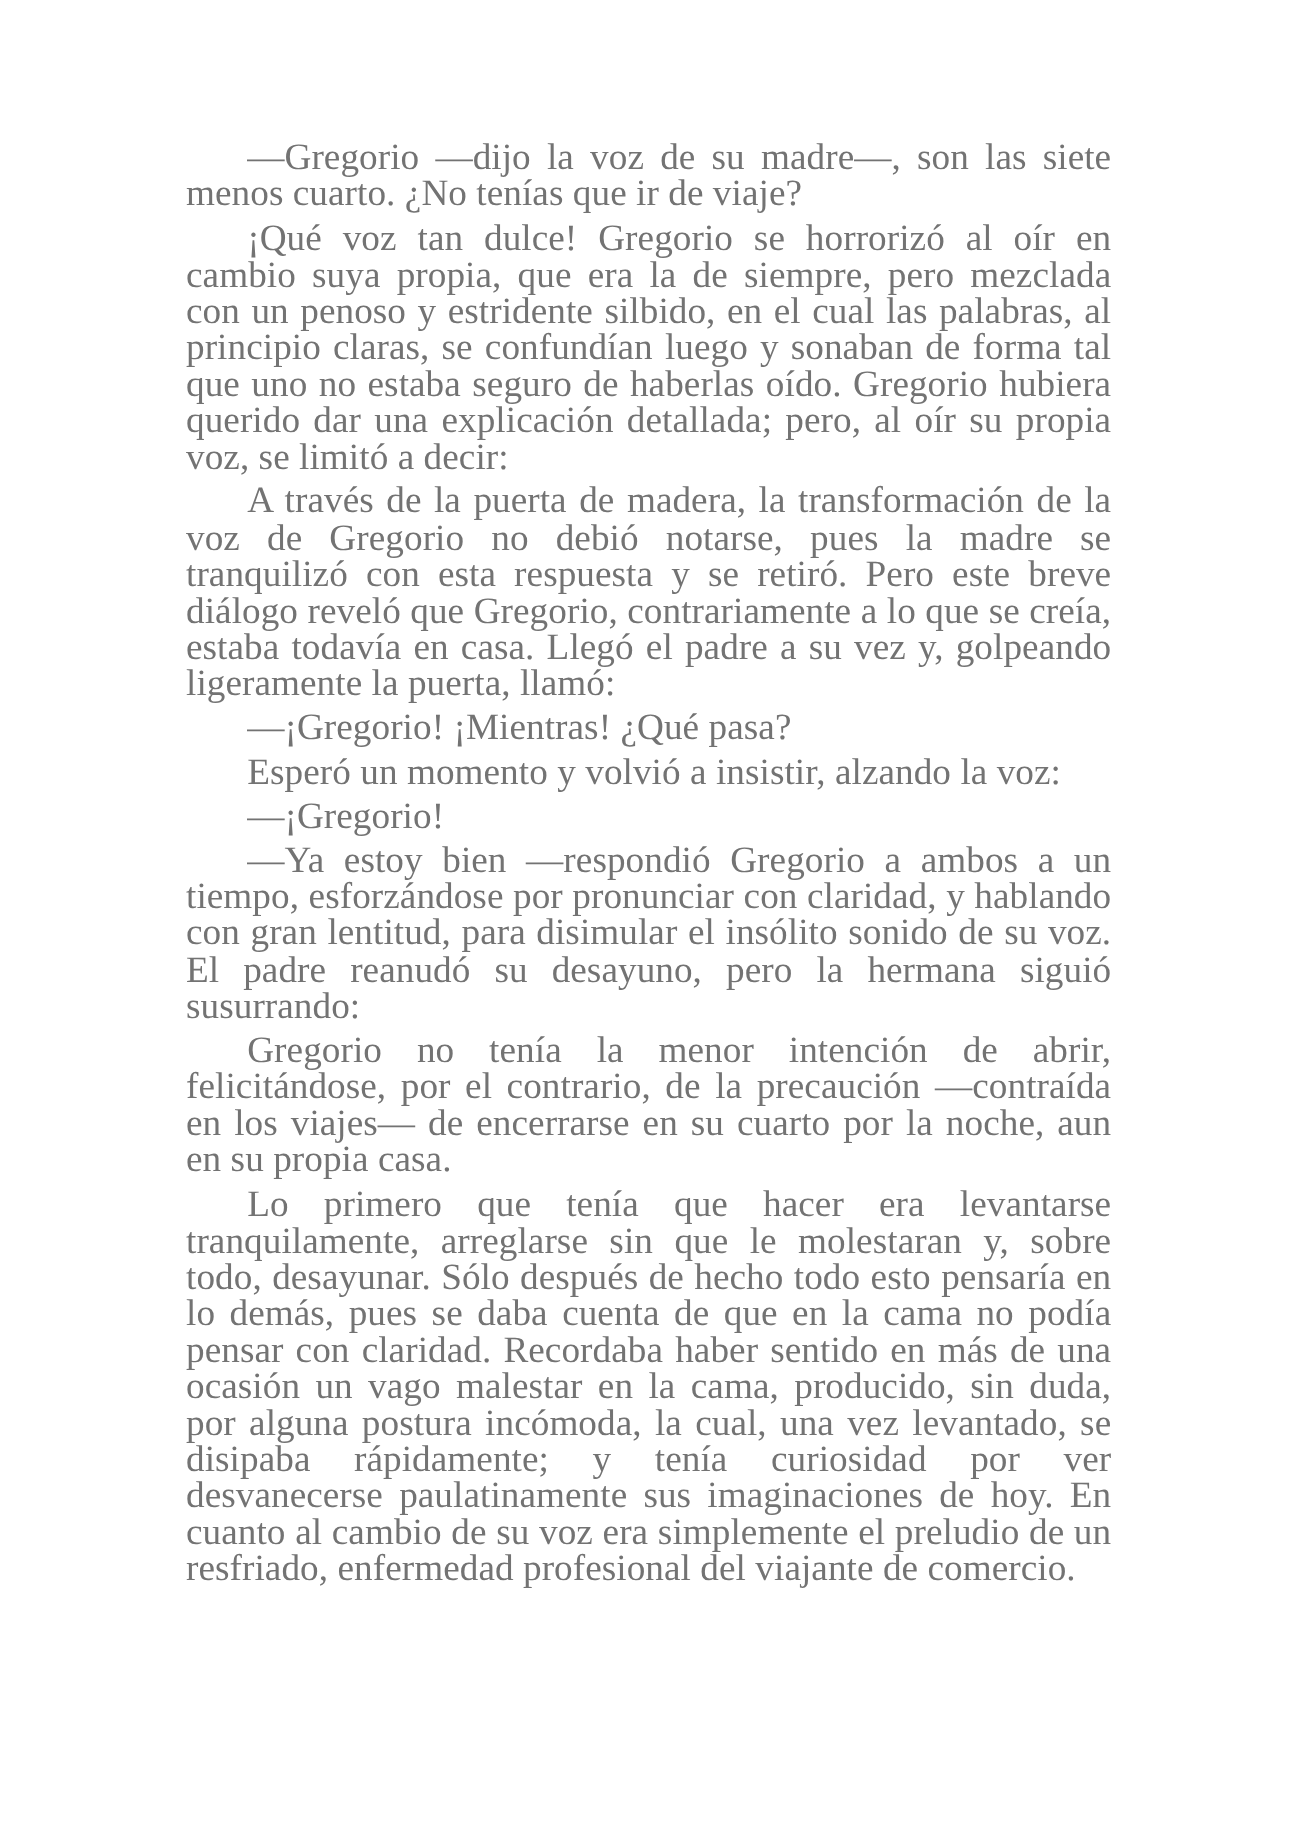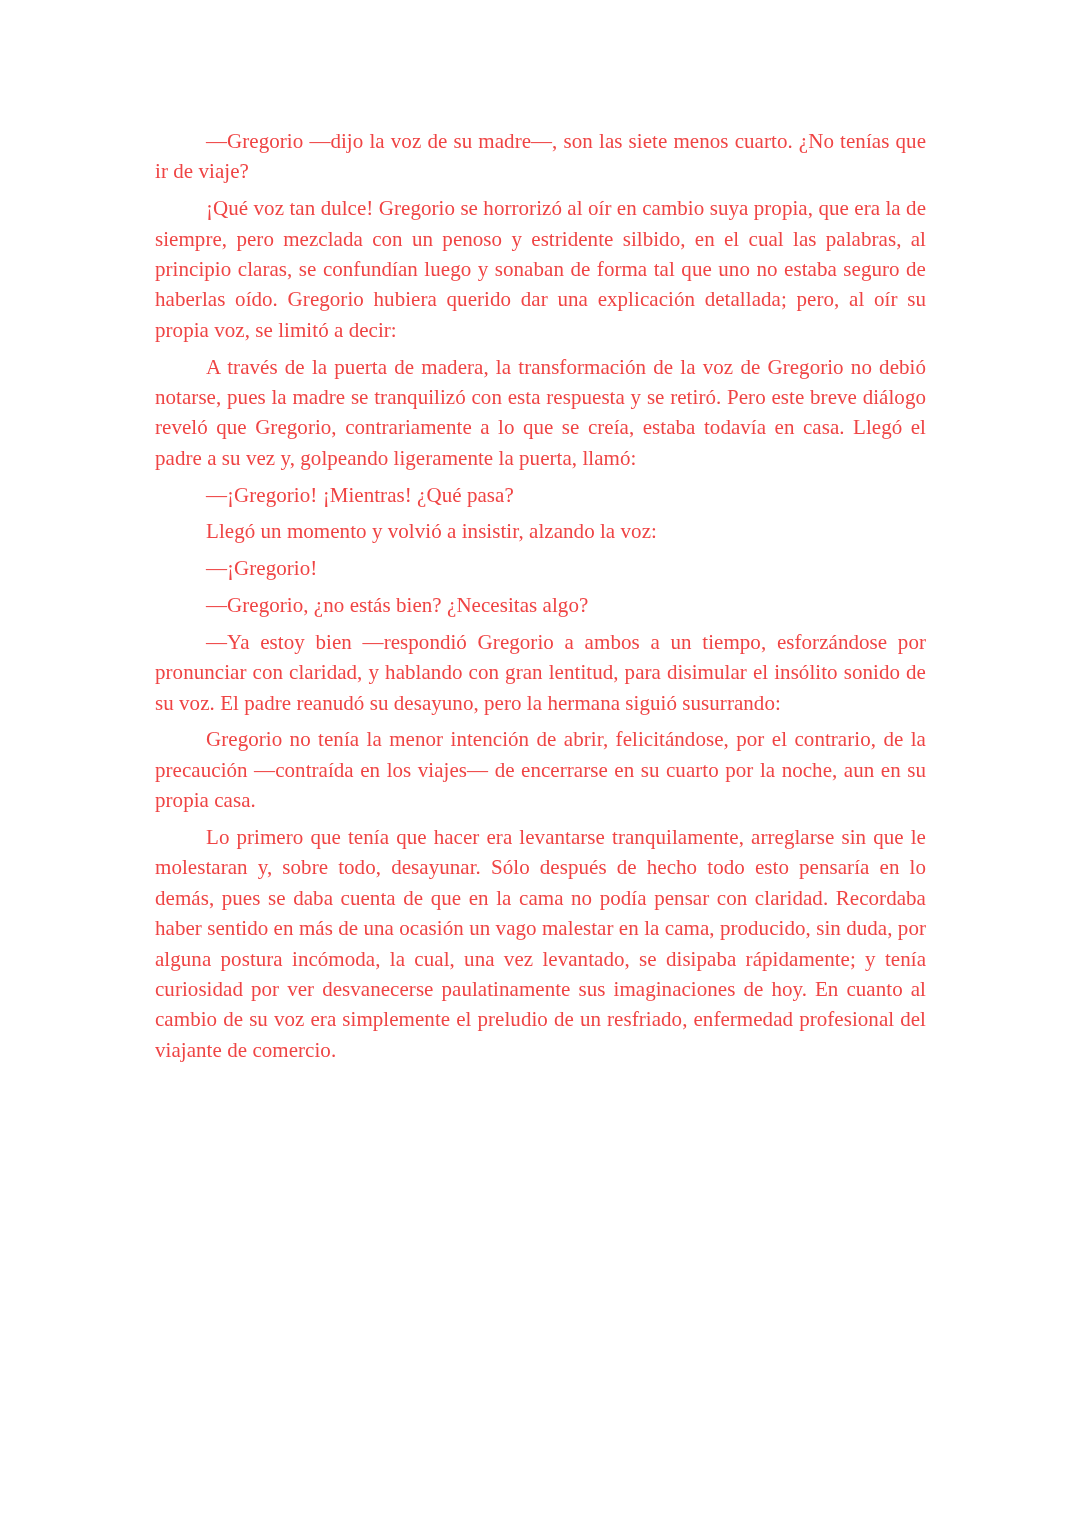--- a/index.html
+++ b/index.html
@@ -9,43 +9,42 @@
     }
     body {
       width: 1080px;
       height: 1527px;
       position: relative;
       overflow: hidden;
     }
     .page {
       position: absolute;
       left: 155px;
-      top: 126px;
+      top: 116px;
       width: 771px;
       font-family: "Liberation Serif", "DejaVu Serif", serif;
-      font-size: 21px;
+      font-size: 31px;
       line-height: 30.4px;
-      color: #ef4444;
+      color: #737373;
       text-align: justify;
       letter-spacing: 0.05px;
     }
     .para {
       margin: 0 0 6.4px 0;
       text-indent: 51px;
       hyphens: none;
     }
     .para:last-child { margin-bottom: 16px; }
   </style>
 </head>
 <body>
 
 <div class="page">
   <p class="para">—Gregorio —dijo la voz de su madre—, son las siete menos cuarto. ¿No tenías que ir de viaje?</p>
   <p class="para">¡Qué voz tan dulce! Gregorio se horrorizó al oír en cambio suya propia, que era la de siempre, pero mezclada con un penoso y estridente silbido, en el cual las palabras, al principio claras, se confundían luego y sonaban de forma tal que uno no estaba seguro de haberlas oído. Gregorio hubiera querido dar una explicación detallada; pero, al oír su propia voz, se limitó a decir:</p>
   <p class="para">A través de la puerta de madera, la transformación de la voz de Gregorio no debió notarse, pues la madre se tranquilizó con esta respuesta y se retiró. Pero este breve diálogo reveló que Gregorio, contrariamente a lo que se creía, estaba todavía en casa. Llegó el padre a su vez y, golpeando ligeramente la puerta, llamó:</p>
   <p class="para">—¡Gregorio! ¡Mientras! ¿Qué pasa?</p>
-  <p class="para">Llegó un momento y volvió a insistir, alzando la voz:</p>
+  <p class="para">Esperó un momento y volvió a insistir, alzando la voz:</p>
   <p class="para">—¡Gregorio!</p>
-  <p class="para">—Gregorio, ¿no estás bien? ¿Necesitas algo?</p>
   <p class="para">—Ya estoy bien —respondió Gregorio a ambos a un tiempo, esforzándose por pronunciar con claridad, y hablando con gran lentitud, para disimular el insólito sonido de su voz. El padre reanudó su desayuno, pero la hermana siguió susurrando:</p>
   <p class="para">Gregorio no tenía la menor intención de abrir, felicitándose, por el contrario, de la precaución —contraída en los viajes— de encerrarse en su cuarto por la noche, aun en su propia casa.</p>
   <p class="para">Lo primero que tenía que hacer era levantarse tranquilamente, arreglarse sin que le molestaran y, sobre todo, desayunar. Sólo después de hecho todo esto pensaría en lo demás, pues se daba cuenta de que en la cama no podía pensar con claridad. Recordaba haber sentido en más de una ocasión un vago malestar en la cama, producido, sin duda, por alguna postura incómoda, la cual, una vez levantado, se disipaba rápidamente; y tenía curiosidad por ver desvanecerse paulatinamente sus imaginaciones de hoy. En cuanto al cambio de su voz era simplemente el preludio de un resfriado, enfermedad profesional del viajante de comercio.</p>
 </div>
 
 </body></html>

